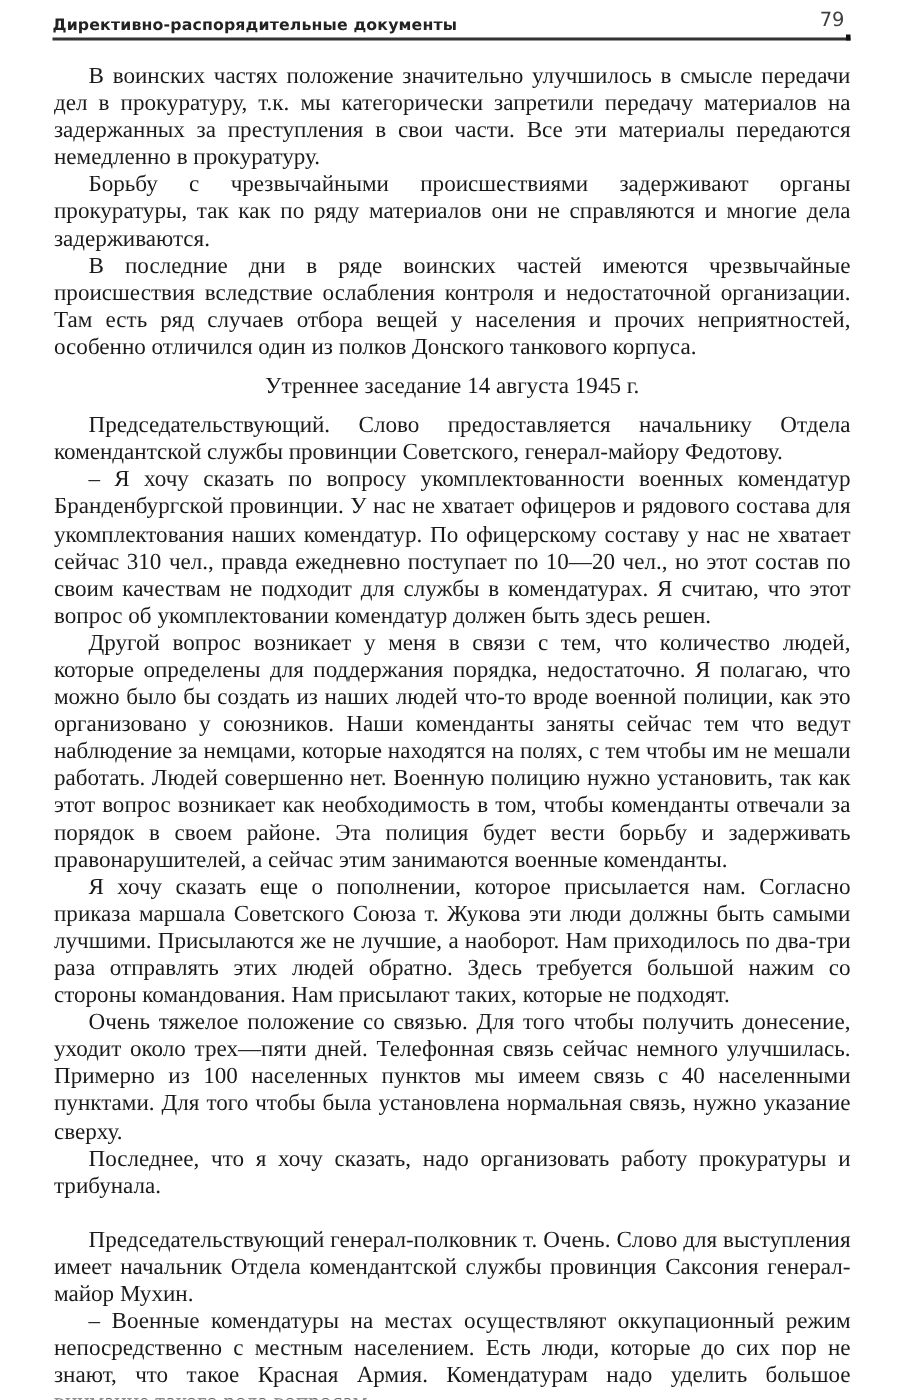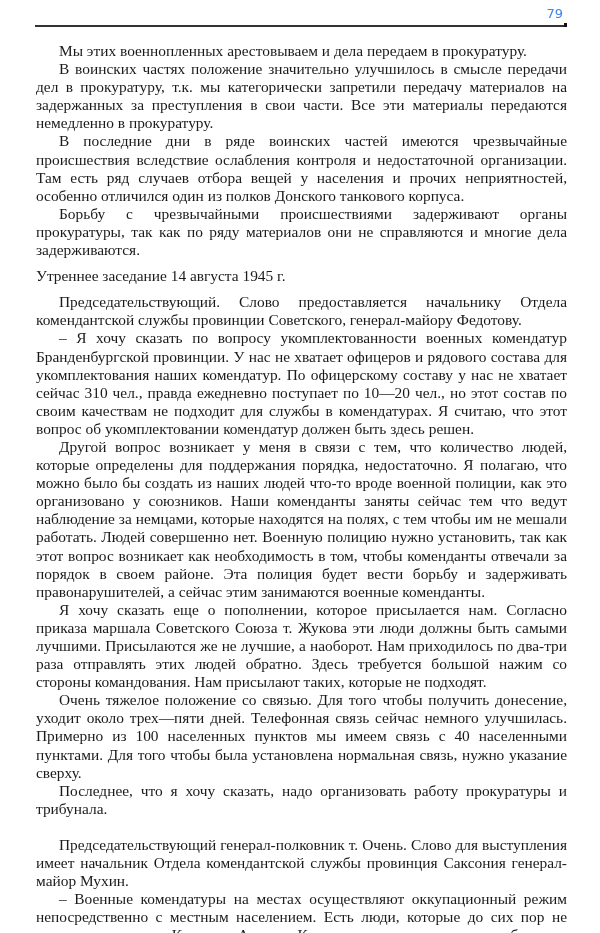--- a/index.html
+++ b/index.html
@@ -31,21 +31,21 @@
       font-size: 10.5px;
       letter-spacing: 0.1px;
       color: #222;
     }
     .page-number {
       position: absolute;
       right: 4px;
       top: 0px;
       font-family: "DejaVu Sans", "Liberation Sans", sans-serif;
       font-size: 13px;
-      color: #3b82f6;
+      color: #404040;
     }
     .head-rule {
       position: absolute;
       left: 0;
       right: 0;
       top: 19px;
       height: 1.5px;
       background: #333;
     }
     .head-rule-end {
@@ -64,45 +64,45 @@
       font-size: 15.4px;
       line-height: 18.1px;
       text-align: justify;
     }
     .text-block p {
       margin: 0;
       text-indent: 23px;
       hyphens: manual;
     }
     .text-block p.section-heading {
-      text-align: left;
+      text-align: center;
       text-indent: 0;
       margin: 8px 0 8px 0;
     }
     .text-block p.gap-before {
       margin-top: 18px;
     }
     .speaker {
       text-underline-offset: 2px;
     }
   </style>
 </head>
 <body>
 
 <div class="running-head">
+  <span class="running-title">Директивно-распорядительные документы</span>
   <span class="page-number">79</span>
   <div class="head-rule"></div>
   <div class="head-rule-end"></div>
 </div>
 
 <div class="text-block">
-  <p>Мы этих военнопленных арестовываем и дела передаем в прокуратуру.</p>
   <p>В воинских частях положение значительно улучшилось в смысле передачи дел в прокуратуру, т.к. мы категорически запретили передачу материалов на задержанных за преступления в свои части. Все эти материалы передаются немедленно в прокуратуру.</p>
+  <p>Борьбу с чрезвычайными происшествиями задерживают органы прокуратуры, так как по ряду материалов они не справляются и многие дела задерживаются.</p>
   <p>В последние дни в ряде воинских частей имеются чрезвычайные происшествия вследствие ослабления контроля и недостаточной организации. Там есть ряд случаев отбора вещей у населения и прочих неприятностей, особенно отличился один из полков Донского танкового корпуса.</p>
-  <p>Борьбу с чрезвычайными происшествиями задерживают органы прокуратуры, так как по ряду материалов они не справляются и многие дела задерживаются.</p>
 
   <p class="section-heading">Утреннее заседание 14 августа 1945 г.</p>
 
   <p><span class="speaker">Председательствующий.</span><span> Слово предоставляется начальнику Отдела комендантской службы провинции Советского, генерал-майору Федотову.</span></p>
   <p>– Я хочу сказать по вопросу укомплектованности военных комендатур Бранденбургской провинции. У нас не хватает офицеров и рядового состава для укомплектования наших комендатур. По офицерскому составу у нас не хватает сейчас 310 чел., правда ежедневно поступает по 10—20 чел., но этот состав по своим качествам не подходит для службы в комендатурах. Я считаю, что этот вопрос об укомплектовании комендатур должен быть здесь решен.</p>
   <p>Другой вопрос возникает у меня в связи с тем, что количество людей, которые определены для поддержания порядка, недостаточно. Я полагаю, что можно было бы создать из наших людей что-то вроде военной полиции, как это организовано у союзников. Наши коменданты заняты сейчас тем что ведут наблюдение за немцами, которые находятся на полях, с тем чтобы им не мешали работать. Людей совершенно нет. Военную полицию нужно установить, так как этот вопрос возникает как необходимость в том, чтобы коменданты отвечали за порядок в своем районе. Эта полиция будет вести борьбу и задерживать правонарушителей, а сейчас этим занимаются военные коменданты.</p>
   <p>Я хочу сказать еще о пополнении, которое присылается нам. Согласно приказа маршала Советского Союза т. Жукова эти люди должны быть самыми лучшими. Присылаются же не лучшие, а наоборот. Нам приходилось по два-три раза отправлять этих людей обратно. Здесь требуется большой нажим со стороны командования. Нам присылают таких, которые не подходят.</p>
   <p>Очень тяжелое положение со связью. Для того чтобы получить донесение, уходит около трех—пяти дней. Телефонная связь сейчас немного улучшилась. Примерно из 100 населенных пунктов мы имеем связь с 40 населенными пунктами. Для того чтобы была установлена нормальная связь, нужно указание сверху.</p>
   <p>Последнее, что я хочу сказать, надо организовать работу прокуратуры и трибунала.</p>
 

